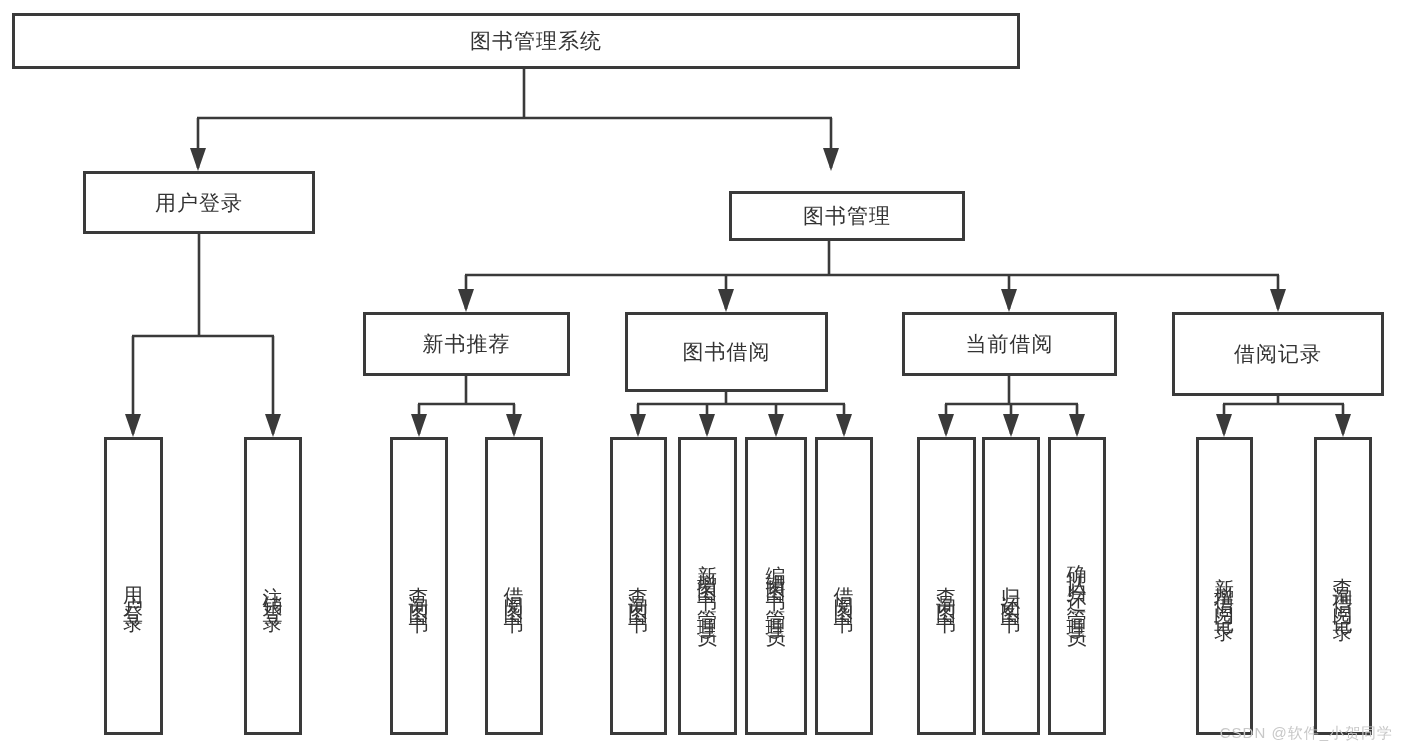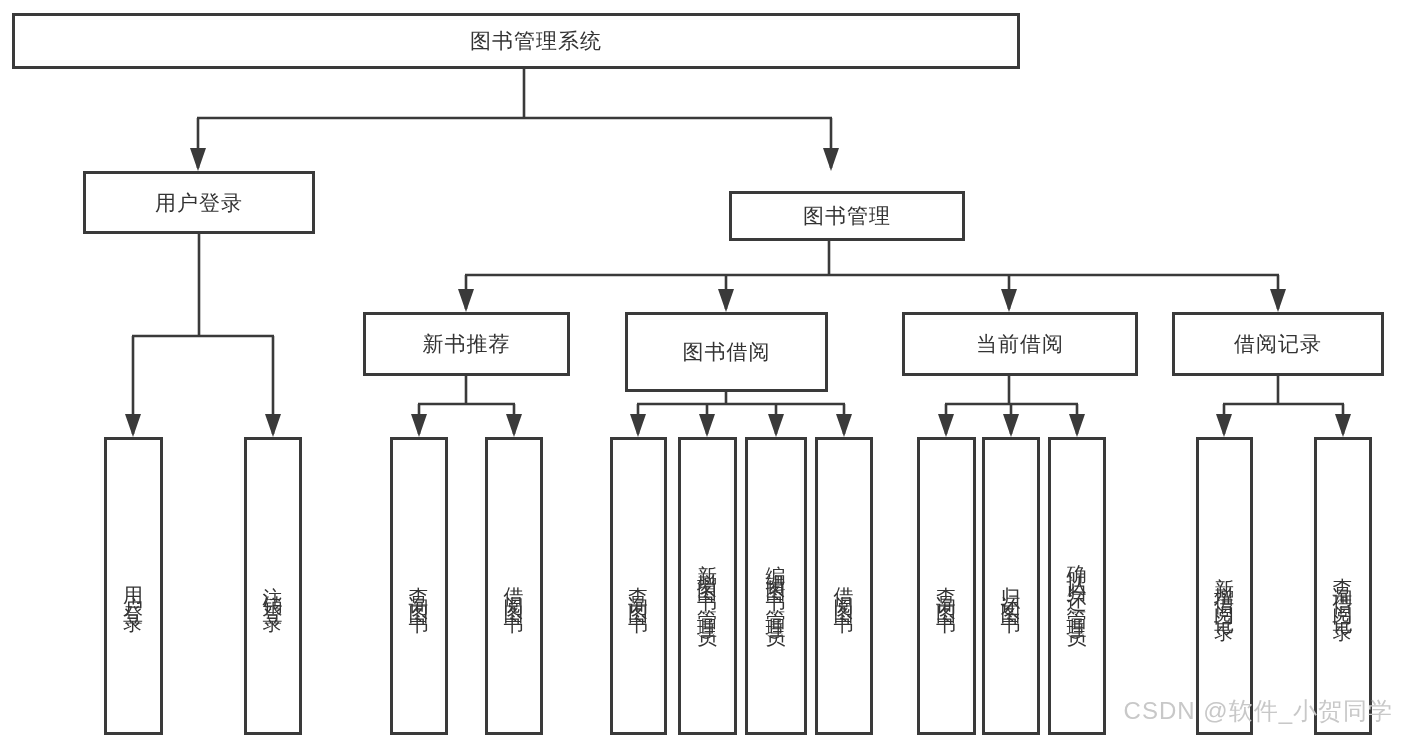--- a/index.html
+++ b/index.html
@@ -126,35 +126,35 @@
     </g>
   </svg>
 
   <div class="node" style="left:12px; top:13px; width:1008px; height:56px;padding-left:40px;">图书管理系统</div>
 
   <div class="node" style="left:83px; top:171px; width:232px; height:63px;">用户登录</div>
   <div class="node" style="left:729px; top:171px; width:236px; height:50px;margin-top:20px;">图书管理</div>
 
   <div class="node" style="left:363px; top:312px; width:207px; height:64px;">新书推荐</div>
   <div class="node" style="left:625px; top:312px; width:203px; height:80px;">图书借阅</div>
-  <div class="node" style="left:902px; top:312px; width:236px; height:64px;">当前借阅</div>
-  <div class="node" style="left:1172px; top:312px; width:212px; height:64px;">借阅记录</div>
+  <div class="node" style="left:902px; top:312px; width:215px; height:64px;">当前借阅</div>
+  <div class="node" style="left:1172px; top:312px; width:212px; height:84px;">借阅记录</div>
 
   <div class="node vnode" style="left:104px; top:437px; width:59px; height:298px;">用户登录</div>
   <div class="node vnode" style="left:244px; top:437px; width:58px; height:298px;">注销登录</div>
 
   <div class="node vnode" style="left:390px; top:437px; width:58px; height:298px;">查询图书</div>
   <div class="node vnode" style="left:485px; top:437px; width:58px; height:298px;">借阅图书</div>
 
   <div class="node vnode" style="left:610px; top:437px; width:57px; height:298px;">查询图书</div>
   <div class="node vnode" style="left:678px; top:437px; width:59px; height:298px;">新增图书（管理员）</div>
   <div class="node vnode" style="left:745px; top:437px; width:62px; height:298px;">编辑图书（管理员）</div>
   <div class="node vnode" style="left:815px; top:437px; width:58px; height:298px;">借阅图书</div>
 
   <div class="node vnode" style="left:917px; top:437px; width:59px; height:298px;">查询图书</div>
   <div class="node vnode" style="left:982px; top:437px; width:58px; height:298px;">归还图书</div>
   <div class="node vnode" style="left:1048px; top:437px; width:58px; height:298px;">确认归还（管理员）</div>
 
   <div class="node vnode" style="left:1196px; top:437px; width:57px; height:298px;">新增借阅记录</div>
   <div class="node vnode" style="left:1314px; top:437px; width:58px; height:298px;">查询借阅记录</div>
 
-  <div style="position:absolute; right:12px; bottom:20px; font-size:24px; color:var(--wm); z-index:3; letter-spacing:1px;margin-left:18px;">CSDN @软件_小贺同学</div>
+  <div style="position:absolute; right:12px; bottom:4px; font-size:15px; color:var(--wm); z-index:3; letter-spacing:1px;margin-left:18px;">CSDN @软件_小贺同学</div>
 </div>
 
 </body></html>

